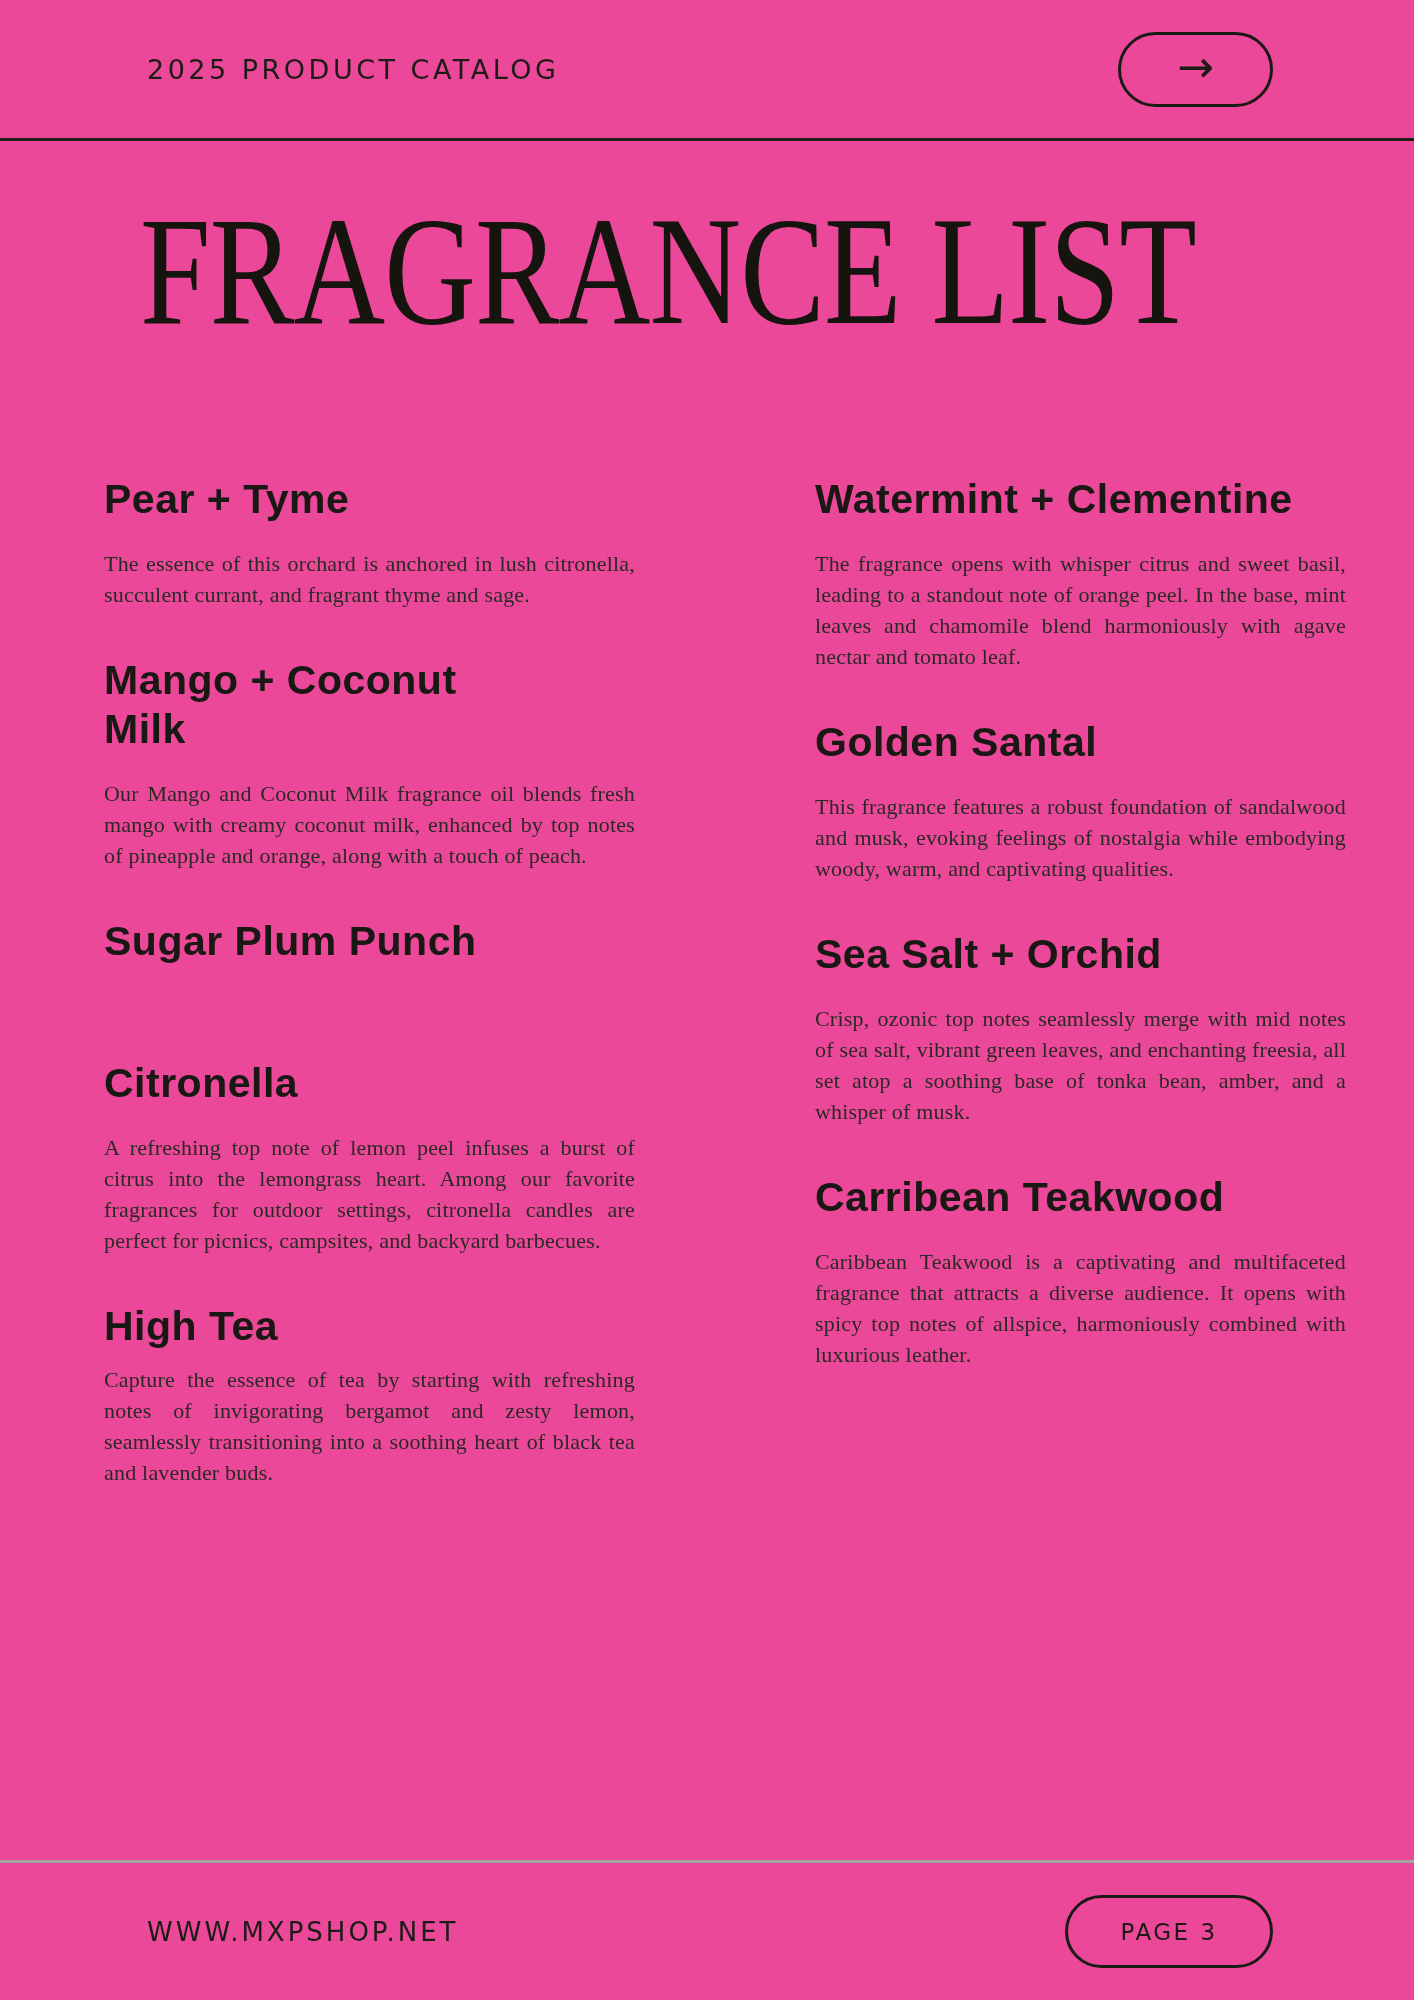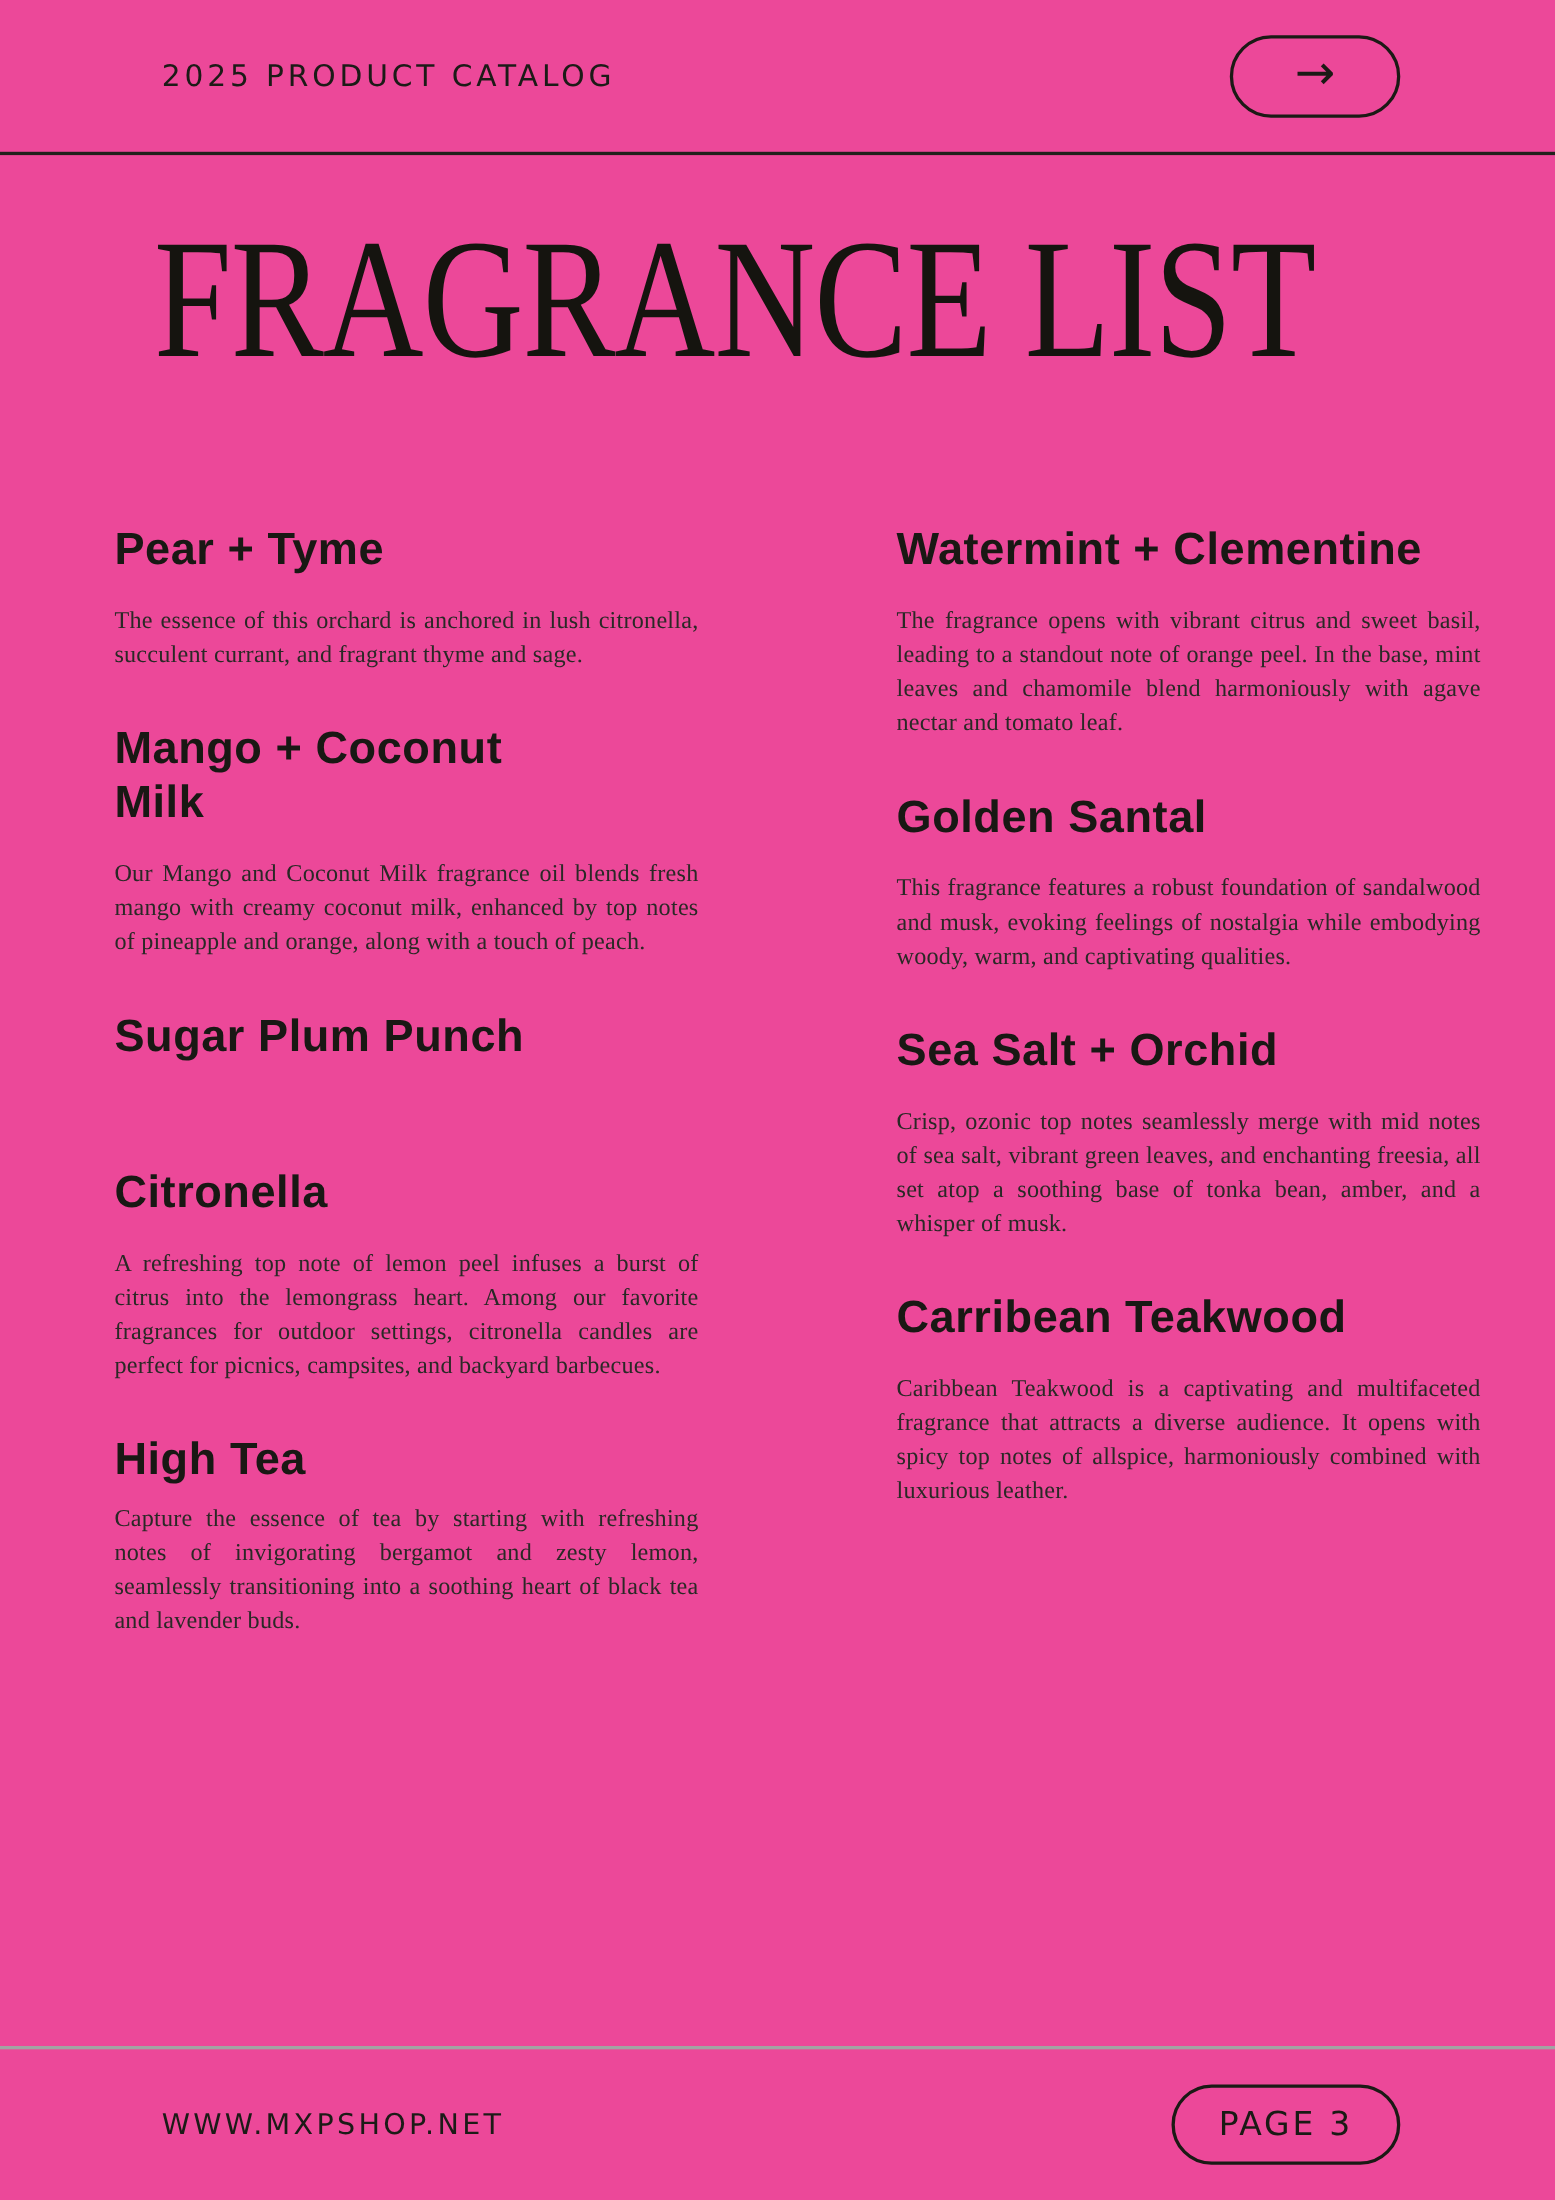--- a/index.html
+++ b/index.html
@@ -119,21 +119,21 @@
     color: #1C1B17;
     text-decoration: none;
     white-space: nowrap;
     cursor: pointer;
   }
   .page-btn {
     width: 208px;
     height: 73px;
     border-radius: 37px;
     font-family: "DejaVu Sans", sans-serif;
-    font-size: 30px;
+    font-size: 23px;
     letter-spacing: 2.5px;
     white-space: nowrap;
   }
 </style>
 </head>
 <body>
 
 <div class="page">
 
   <div class="topbar">
@@ -167,21 +167,21 @@
         </section>
         <section class="entry tight">
           <h2>High Tea</h2>
           <p>Capture the essence of tea by starting with refreshing notes of invigorating bergamot and zesty lemon, seamlessly transitioning into a soothing heart of black tea and lavender buds.</p>
         </section>
       </div>
 
       <div class="col">
         <section class="entry">
           <h2>Watermint + Clementine</h2>
-          <p>The fragrance opens with vibrant citrus and sweet basil, leading to a standout note of orange peel. In the base, mint leaves and chamomile blend harmoniously with agave nectar and tomato leaf.</p>
+          <p>The fragrance opens with whisper citrus and sweet basil, leading to a standout note of orange peel. In the base, mint leaves and chamomile blend harmoniously with agave nectar and tomato leaf.</p>
         </section>
         <section class="entry">
           <h2>Golden Santal</h2>
           <p>This fragrance features a robust foundation of sandalwood and musk, evoking feelings of nostalgia while embodying woody, warm, and captivating qualities.</p>
         </section>
         <section class="entry">
           <h2>Sea Salt + Orchid</h2>
           <p>Crisp, ozonic top notes seamlessly merge with mid notes of sea salt, vibrant green leaves, and enchanting freesia, all set atop a soothing base of tonka bean, amber, and a whisper of musk.</p>
         </section>
         <section class="entry">

